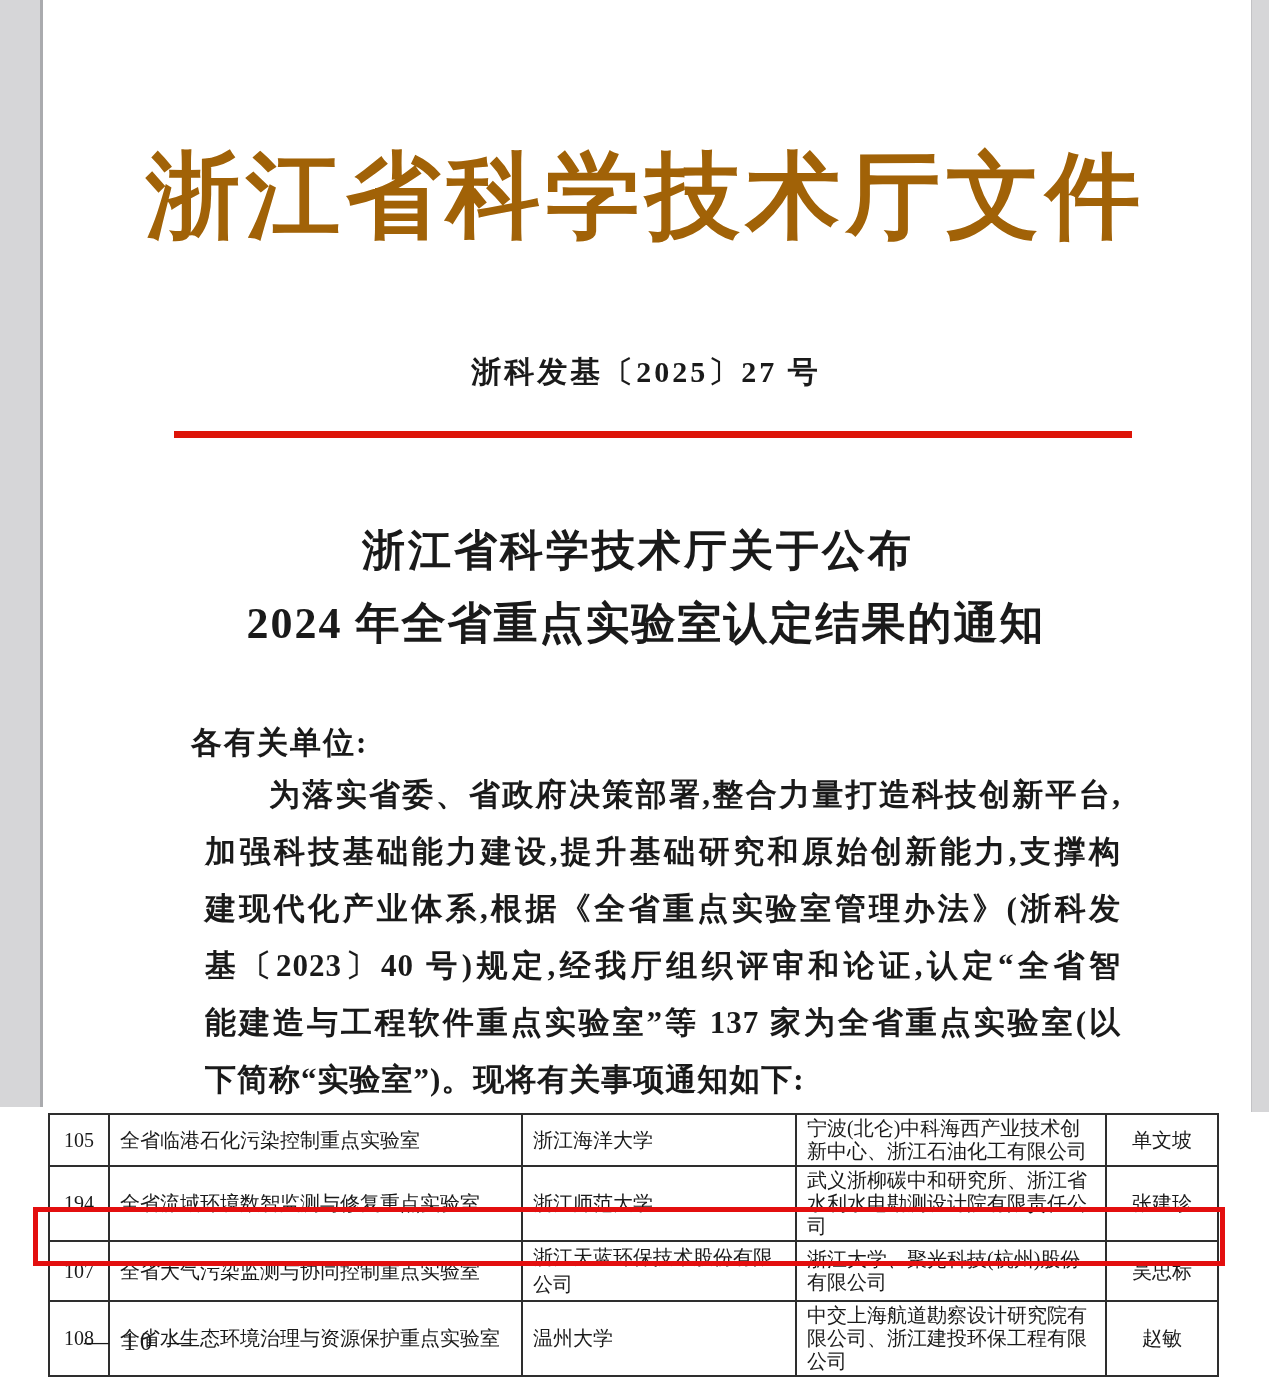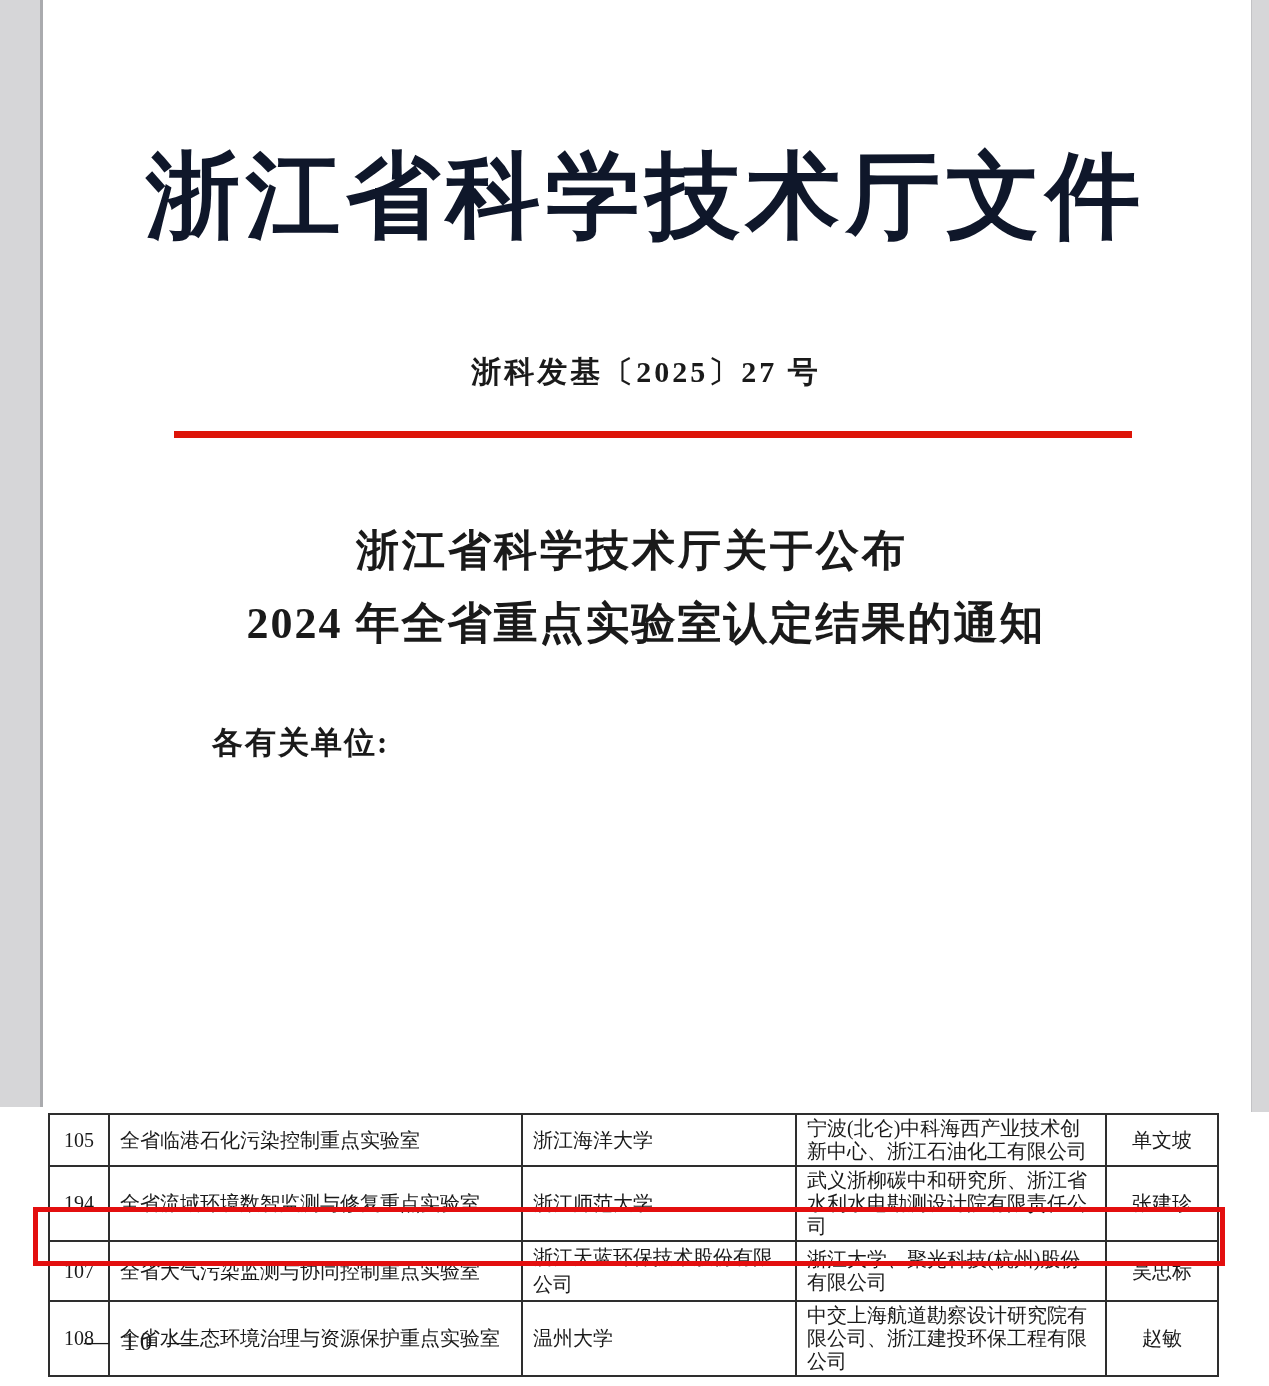--- a/index.html
+++ b/index.html
@@ -40,30 +40,30 @@
     text-align:center;
     font-size:30px;font-weight:600;
     letter-spacing:3px;
   }
 
   .red-rule{
     position:absolute;left:174px;top:431px;width:958px;height:7px;
   }
 
   .notice-title-line1{
-    position:absolute;left:28px;top:522px;width:1208px;
+    position:absolute;left:34px;top:522px;width:1208px;
     text-align:center;font-size:43px;font-weight:bold;letter-spacing:3px;
   }
   .notice-title-line2{
     position:absolute;left:42px;top:594px;width:1208px;
     text-align:center;font-size:44px;font-weight:bold;letter-spacing:2px;
   }
 
   .salutation{
-    position:absolute;left:212px;top:722px;
+    position:absolute;left:191px;top:722px;
     font-size:31px;font-weight:600;letter-spacing:2px;
   }
 
   .body-block{
     position:absolute;left:205px;top:766px;width:916px;
   }
   .body-line{
     height:57px;line-height:57px;
     font-size:31px;font-weight:600;
     text-align:justify;text-align-last:justify;
@@ -104,32 +104,40 @@
   }
 </style>
 </head>
 <body>
 
 <div class="stage">
 
   <div class="backdrop-left"></div>
   <div class="backdrop-right"></div>
 
-  <div class="header-title" style="color:#0f172a;">浙江省科学技术厅文件</div>
+  <div class="header-title" style="color:#a16207;">浙江省科学技术厅文件</div>
 
   <div class="doc-number">浙科发基〔2025〕27 号</div>
 
   <div class="red-rule" style="background:#dd1408;"></div>
 
   <div class="notice-title-line1">浙江省科学技术厅关于公布</div>
 
   <div class="notice-title-line2">2024 年全省重点实验室认定结果的通知</div>
 
   <div class="salutation">各有关单位:</div>
 
+  <div class="body-block">
+    <div class="body-line indent">为落实省委、省政府决策部署,整合力量打造科技创新平台,</div>
+    <div class="body-line">加强科技基础能力建设,提升基础研究和原始创新能力,支撑构</div>
+    <div class="body-line">建现代化产业体系,根据《全省重点实验室管理办法》(浙科发</div>
+    <div class="body-line">基〔2023〕40 号)规定,经我厅组织评审和论证,认定“全省智</div>
+    <div class="body-line">能建造与工程软件重点实验室”等 137 家为全省重点实验室(以</div>
+    <div class="body-line last">下简称“实验室”)。现将有关事项通知如下:</div>
+  </div>
 
   <table class="results">
     <colgroup>
       <col style="width:60px">
       <col style="width:413px">
       <col style="width:274px">
       <col style="width:310px">
       <col style="width:112px">
     </colgroup>
     <tbody>

